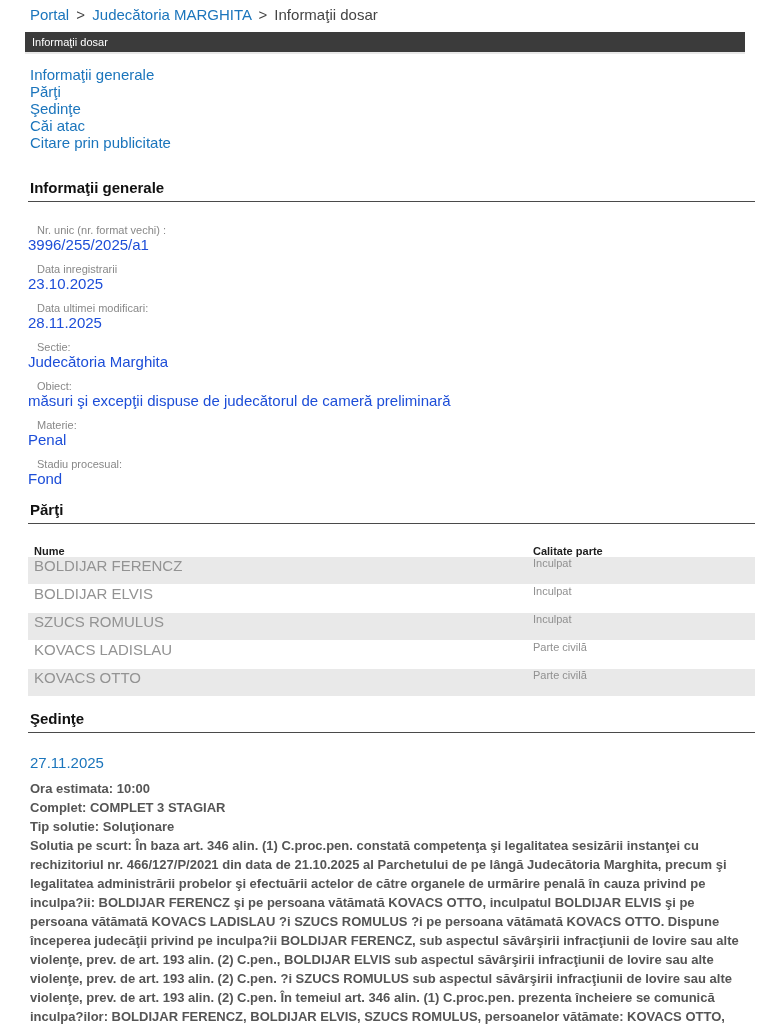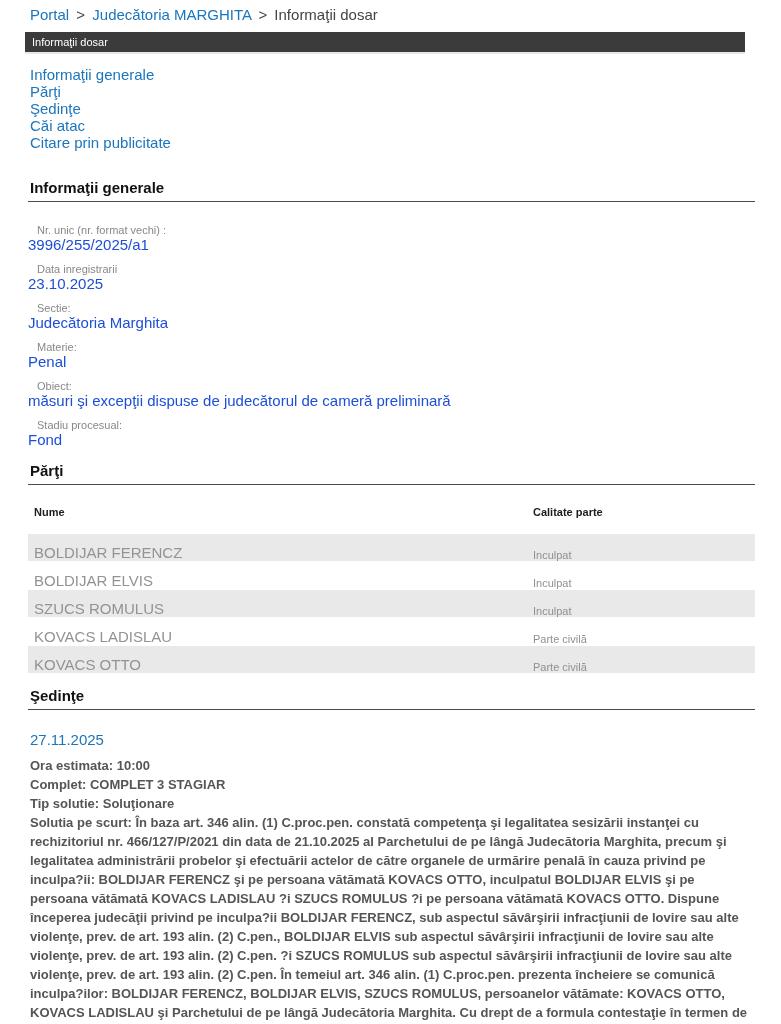--- a/index.html
+++ b/index.html
@@ -48,24 +48,24 @@
   }
 
   
   .fields { margin:22px 0 6px 0; }
   .field-row { display:flex; align-items:baseline; margin-bottom:10px;flex-direction:column; }
   .field-label { width:187px; flex-shrink:0; box-sizing:border-box; padding-left:9px; font-size:11px; color:#888; }
   .field-value { font-size:15px; color:#1d4ed8; }
 
   
   .parties-table { margin-top:18px; }
-  .pt-header { display:flex; align-items:baseline; padding:3px 0 16px 0; font-size:11px; font-weight:bold; color:#1d1d1d; }
+  .pt-header { display:flex; align-items:baseline; padding:3px 0 0 0; font-size:11px; font-weight:bold; color:#1d1d1d; }
   .pt-col-name { width:505px; box-sizing:border-box; padding-left:6px; }
   .pt-col-role { flex:1; }
-  .pt-row { display:flex; align-items:flex-end; height:27px; margin-bottom:1px; }
+  .pt-row { display:flex; align-items:flex-start; height:27px; margin-bottom:1px; }
   .pt-row.alt { background:#e9e9e9; }
   .pt-name { width:505px; box-sizing:border-box; padding-left:6px; font-size:15px; color:#939393; }
   .pt-role { flex:1; font-size:11px; color:#909090; }
 
   
   .hearings-body { margin-top:21px; }
   .hearing-date {
     display:inline-block;
     color:#1b75bc;
     font-size:15px;
@@ -104,30 +104,34 @@
   <div class="fields">
     <div class="field-row">
       <span class="field-label">Nr. unic (nr. format vechi) :</span>
       <span class="field-value">3996/255/2025/a1</span>
     </div>
     <div class="field-row">
       <span class="field-label">Data inregistrarii</span>
       <span class="field-value">23.10.2025</span>
     </div>
     <div class="field-row">
+      <span class="field-label">Data ultimei modificari:</span>
+      <span class="field-value">28.11.2025</span>
+    </div>
+    <div class="field-row">
       <span class="field-label">Sectie:</span>
       <span class="field-value">Judecătoria Marghita</span>
     </div>
     <div class="field-row">
+      <span class="field-label">Obiect:</span>
+      <span class="field-value">măsuri şi excepţii dispuse de judecătorul de cameră preliminară</span>
+    </div>
+    <div class="field-row">
       <span class="field-label">Materie:</span>
       <span class="field-value">Penal</span>
-    </div>
-    <div class="field-row">
-      <span class="field-label">Obiect:</span>
-      <span class="field-value">măsuri şi excepţii dispuse de judecătorul de cameră preliminară</span>
     </div>
     <div class="field-row">
       <span class="field-label">Stadiu procesual:</span>
       <span class="field-value">Fond</span>
     </div>
   </div>
 
   <div class="section-heading">Părţi</div>
 
   <div class="parties-table">

